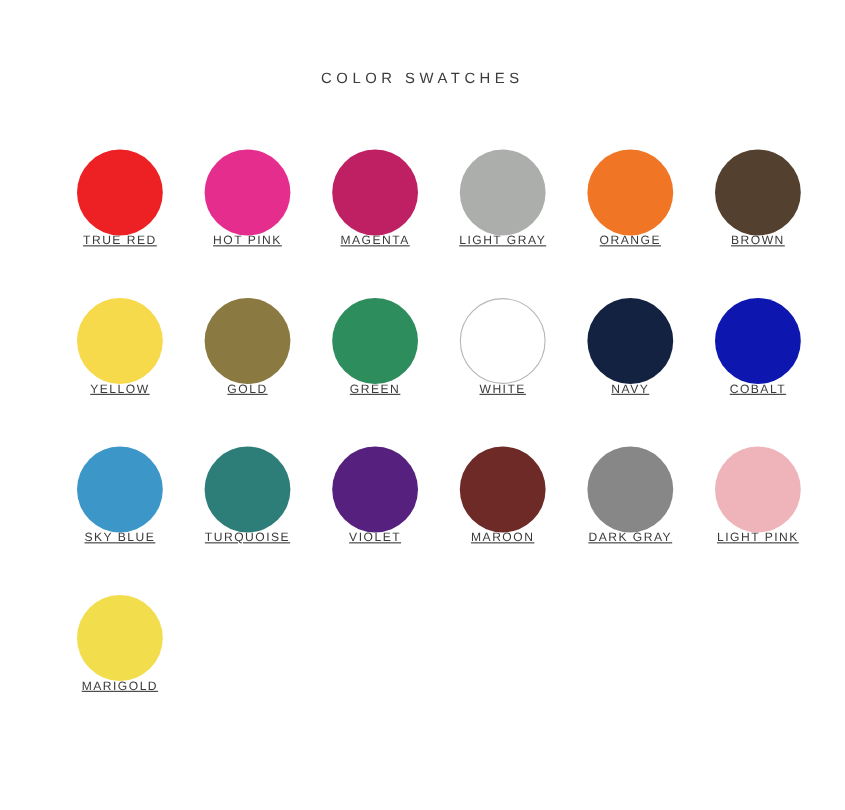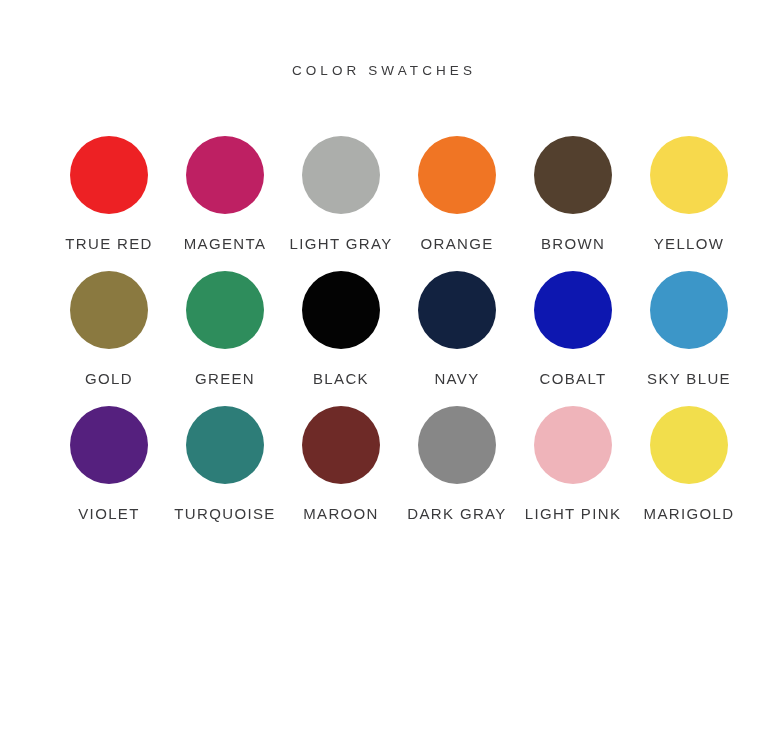--- a/index.html
+++ b/index.html
@@ -54,41 +54,45 @@
     height: 78px;
     border-radius: 50%;
     box-sizing: border-box;
     background: #cccccc;
     flex: none;
   }
   .swatch-dot.outlined {
     border: 1px solid #b6b6b8;
   }
   .swatch-label {
-    margin-top: 22px;
-    font-size: 15px;
+    font-size: 11px;
     letter-spacing: 1.35px;
     color: #3a3a3c;
     text-transform: uppercase;
     text-align: center;
     white-space: nowrap;
     line-height: 1;
+    text-decoration: underline;
   }
 </style>
 </head>
 <body>
 
 <div class="page">
 
   <h1 class="page-title">COLOR SWATCHES</h1>
 
   <div class="swatch-grid">
       <div class="swatch-cell">
         <div class="swatch-dot" style="background: rgb(237, 33, 36);"></div>
         <div class="swatch-label">TRUE RED</div>
+      </div>
+      <div class="swatch-cell">
+        <div class="swatch-dot" style="background: rgb(229, 45, 142);"></div>
+        <div class="swatch-label">HOT PINK</div>
       </div>
       <div class="swatch-cell">
         <div class="swatch-dot" style="background: rgb(190, 32, 99);"></div>
         <div class="swatch-label">MAGENTA</div>
       </div>
       <div class="swatch-cell">
         <div class="swatch-dot" style="background: rgb(172, 174, 171);"></div>
         <div class="swatch-label">LIGHT GRAY</div>
       </div>
       <div class="swatch-cell">
@@ -105,42 +109,42 @@
       </div>
       <div class="swatch-cell">
         <div class="swatch-dot" style="background: rgb(138, 121, 64);"></div>
         <div class="swatch-label">GOLD</div>
       </div>
       <div class="swatch-cell">
         <div class="swatch-dot" style="background: rgb(46, 141, 92);"></div>
         <div class="swatch-label">GREEN</div>
       </div>
       <div class="swatch-cell">
-        <div class="swatch-dot" style="background: rgb(3, 3, 3);"></div>
-        <div class="swatch-label">BLACK</div>
+        <div class="swatch-dot outlined" style="background: rgb(255, 255, 255);"></div>
+        <div class="swatch-label">WHITE</div>
       </div>
       <div class="swatch-cell">
         <div class="swatch-dot" style="background: rgb(18, 34, 64);"></div>
         <div class="swatch-label">NAVY</div>
       </div>
       <div class="swatch-cell">
         <div class="swatch-dot" style="background: rgb(13, 23, 176);"></div>
         <div class="swatch-label">COBALT</div>
       </div>
       <div class="swatch-cell">
         <div class="swatch-dot" style="background: rgb(60, 150, 200);"></div>
         <div class="swatch-label">SKY BLUE</div>
       </div>
       <div class="swatch-cell">
+        <div class="swatch-dot" style="background: rgb(45, 125, 120);"></div>
+        <div class="swatch-label">TURQUOISE</div>
+      </div>
+      <div class="swatch-cell">
         <div class="swatch-dot" style="background: rgb(85, 32, 126);"></div>
         <div class="swatch-label">VIOLET</div>
-      </div>
-      <div class="swatch-cell">
-        <div class="swatch-dot" style="background: rgb(45, 125, 120);"></div>
-        <div class="swatch-label">TURQUOISE</div>
       </div>
       <div class="swatch-cell">
         <div class="swatch-dot" style="background: rgb(110, 42, 39);"></div>
         <div class="swatch-label">MAROON</div>
       </div>
       <div class="swatch-cell">
         <div class="swatch-dot" style="background: rgb(135, 135, 135);"></div>
         <div class="swatch-label">DARK GRAY</div>
       </div>
       <div class="swatch-cell">

